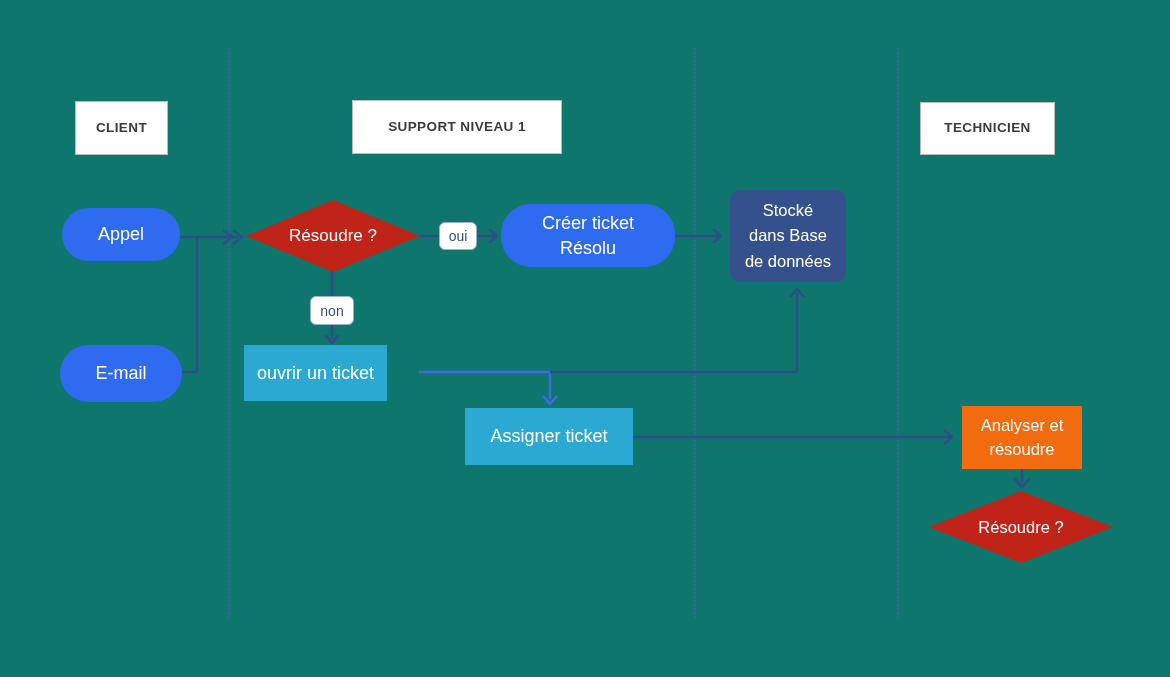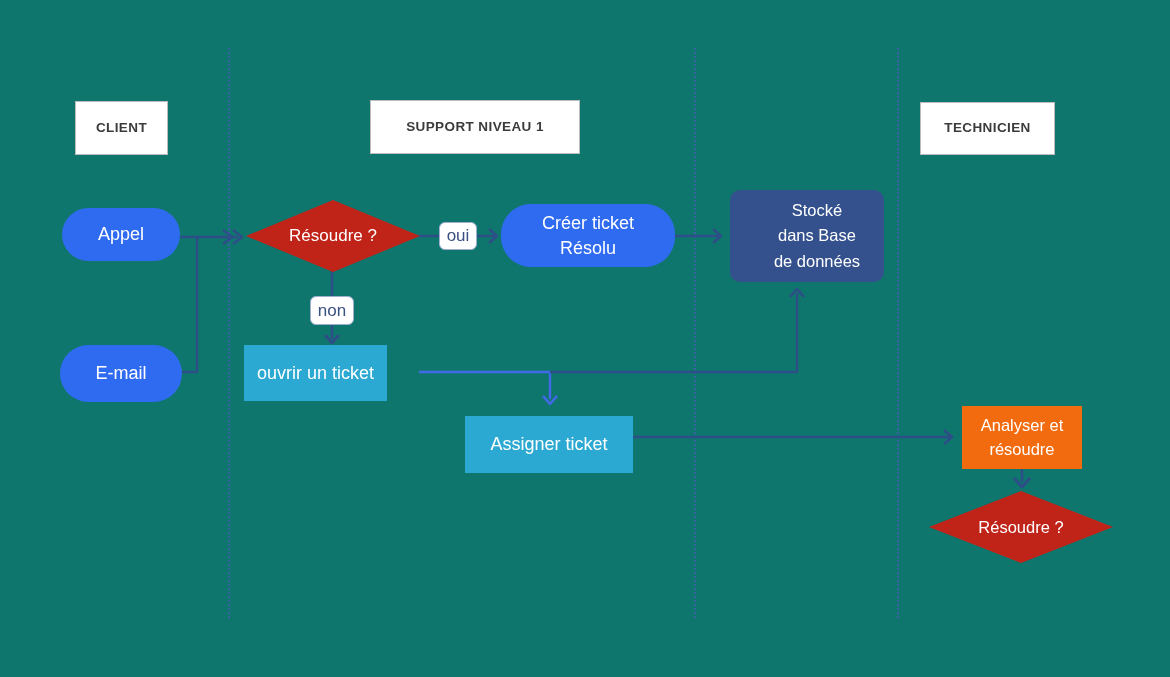--- a/index.html
+++ b/index.html
@@ -37,21 +37,21 @@
   .diamond { position:absolute; z-index:2; }
   .diamond svg { position:absolute; left:0; top:0; }
   .diamond span {
     position:absolute; left:0; top:0; width:100%; height:100%;
     display:flex; align-items:center; justify-content:center;
     color:#fff; font-size:17px;text-align:right;
   }
   
   .edge-label {
     position:absolute; background:#fff; border:1.5px solid #9FAFD4;
-    border-radius:6px; color:#3A5080; font-size:17px;
+    border-radius:6px; color:#3A5080; font-size:14px;
     display:flex; align-items:center; justify-content:center; z-index:3;
   }
 </style>
 </head>
 <body>
 
 <div class="canvas">
 
   <div class="lane-line" style="left:228px;"></div>
   <div class="lane-line" style="left:694px;"></div>
@@ -92,44 +92,44 @@
       <path d="M633 437 H950"></path>
       <path class="head" d="M944 430 L952 437 L944 444"></path>
     </g>
     <g>
       <path d="M1022 469 V482"></path>
       <path class="head-bold" d="M1014 478 L1022 487 L1030 478"></path>
     </g>
   </svg>
 
   <div class="lane-header" style="left:75px;top:101px;width:91px;height:52px;">CLIENT</div>
-  <div class="lane-header" style="left:352px;top:100px;width:208px;height:52px;margin-left:18px;">SUPPORT NIVEAU 1</div>
+  <div class="lane-header" style="left:352px;top:100px;width:208px;height:52px;">SUPPORT NIVEAU 1</div>
   <div class="lane-header" style="left:920px;top:102px;width:133px;height:51px;">TECHNICIEN</div>
 
   <div class="node pill" style="left:62px;top:208px;width:118px;height:53px;">Appel</div>
 
   <div class="node pill" style="left:60px;top:345px;width:122px;height:57px;">E-mail</div>
 
   <div class="diamond" style="left:246px;top:200px;width:174px;height:72px;">
     <svg width="174" height="72">
       <polygon points="87,0 174,36 87,72 0,36" fill="#C02318"></polygon>
     </svg>
     <span>Résoudre ?</span>
   </div>
 
   <div class="node pill" style="left:501px;top:204px;width:174px;height:63px;">Créer ticket
 Résolu</div>
 
-  <div class="node navybx" style="left:730px;top:190px;width:134px;height:92px;padding-left:20px;">Stocké
+  <div class="node navybx" style="left:730px;top:190px;width:116px;height:92px;">Stocké
 dans Base
 de données</div>
 
   <div class="node cyan" style="left:244px;top:345px;width:143px;height:56px;">ouvrir un ticket</div>
 
-  <div class="node cyan" style="left:465px;top:408px;width:168px;height:57px;margin-top:8px;">Assigner ticket</div>
+  <div class="node cyan" style="left:465px;top:408px;width:168px;height:57px;">Assigner ticket</div>
 
   <div class="node orange" style="left:962px;top:406px;width:120px;height:63px;">Analyser et
 résoudre</div>
 
   <div class="diamond" style="left:929px;top:491px;width:184px;height:72px;">
     <svg width="184" height="72">
       <polygon points="92,0 184,36 92,72 0,36" fill="#C02318"></polygon>
     </svg>
     <span style="font-size:16.5px;">Résoudre ?</span>
   </div>

